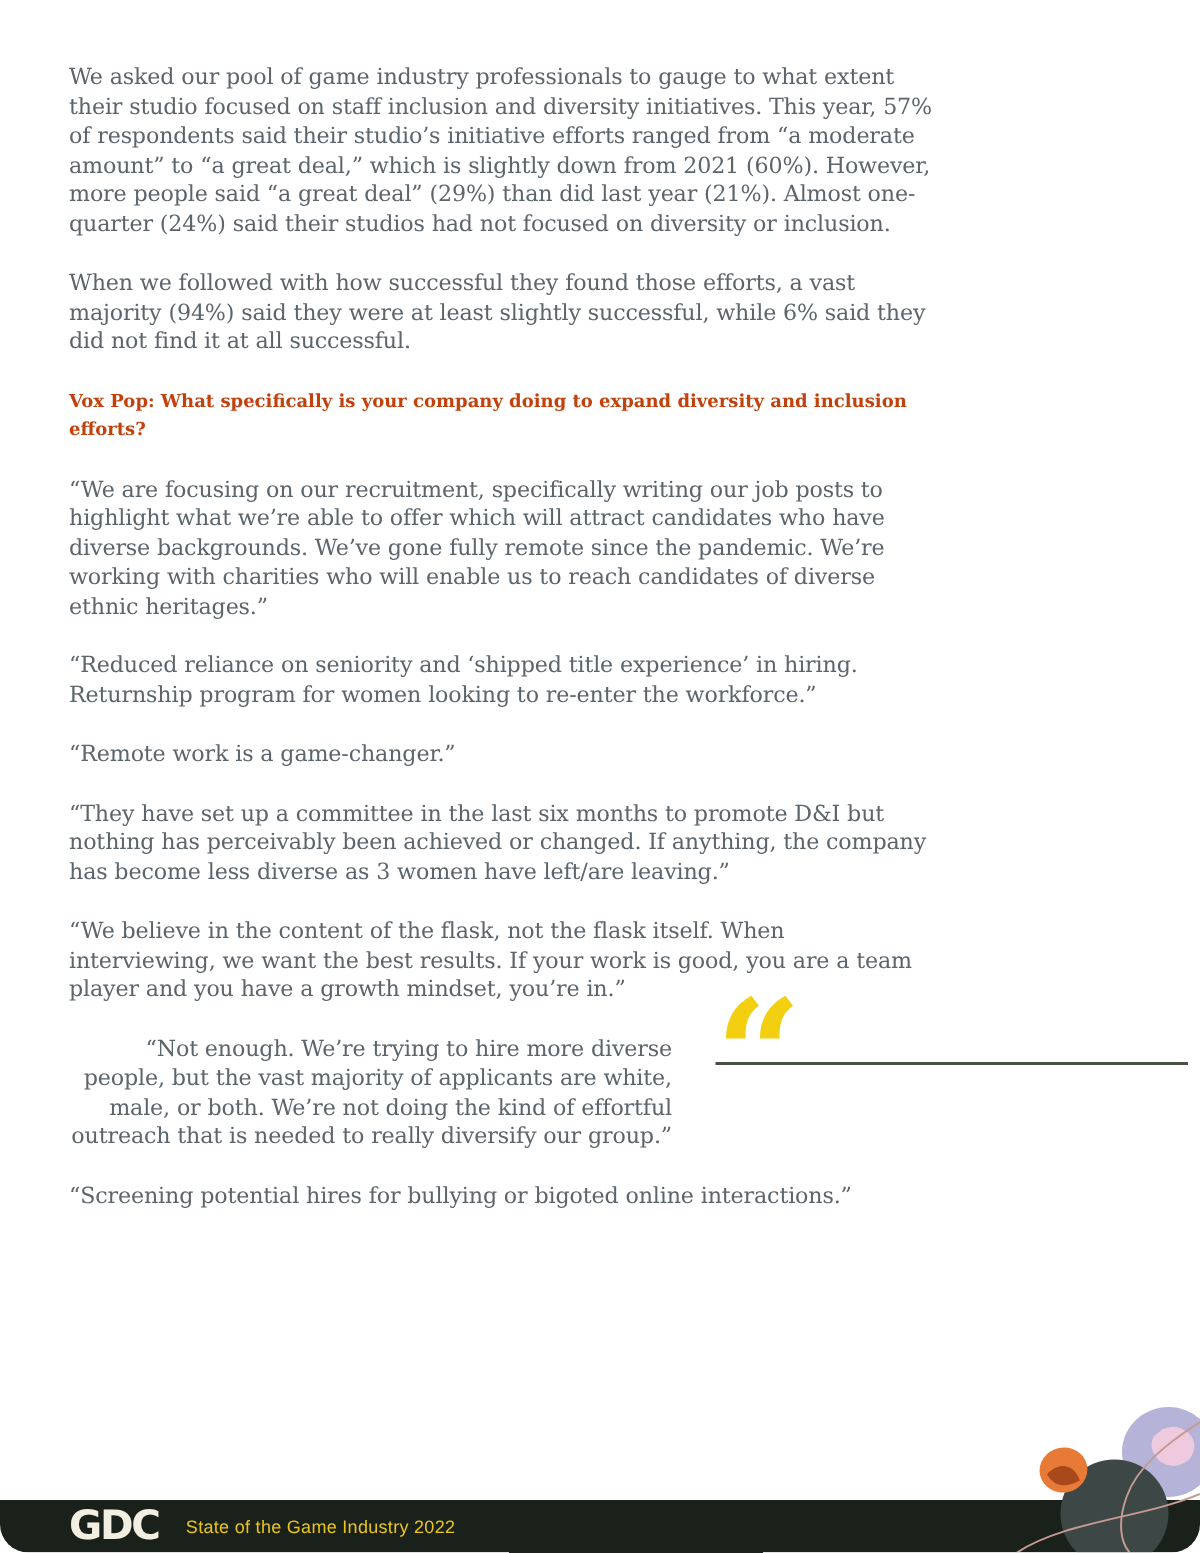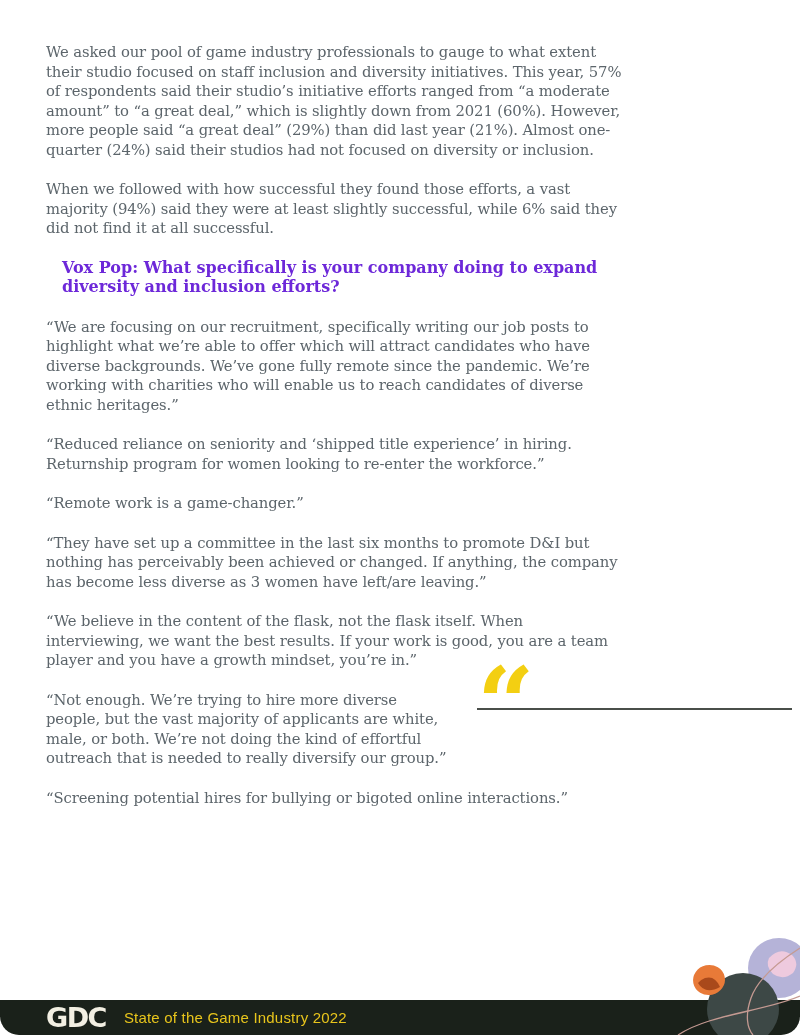--- a/index.html
+++ b/index.html
@@ -17,29 +17,28 @@
     top:42px; left:46px;
     width:578px;
   }
   .body-par {
     font-size:14.8px;
     line-height:19.5px;
     color:#5c656b;
     margin-bottom:20px;
     letter-spacing:-0.1px;
   }
-  .narrow { width:402px; }
+  .narrow { width:402px;text-align:right; }
   .voxpop {
-    font-size:16px;
+    font-size:12px;
     line-height:19.5px;
     font-weight:700;
-    color:#6d28d9;
+    color:#c2410c;
     margin-top:2px;
     margin-bottom:20px;
-    margin-left:16px;
   }
   
   .pullquote {
     position:absolute;
     left:477px; top:662px;
     width:316px;
   }
   .pq-mark {
     float:left;
     width:52px; height:46px;
@@ -80,21 +79,21 @@
     font-family:"DejaVu Sans", sans-serif;
     font-weight:800;
     font-size:27px;
     letter-spacing:-1.5px;
     color:#f2efe2;
     line-height:1;
   }
   .footer-title {
     font-family:"Liberation Sans", sans-serif;
     font-weight:500;
-    font-size:15px;
+    font-size:12px;
     letter-spacing:0.2px;
     color:#e8c51c;
     margin-left:18px;
   }
   .deco {
     position:absolute;
     right:0; bottom:0;
     width:160px; height:115px;
     z-index:2;
     pointer-events:none;

